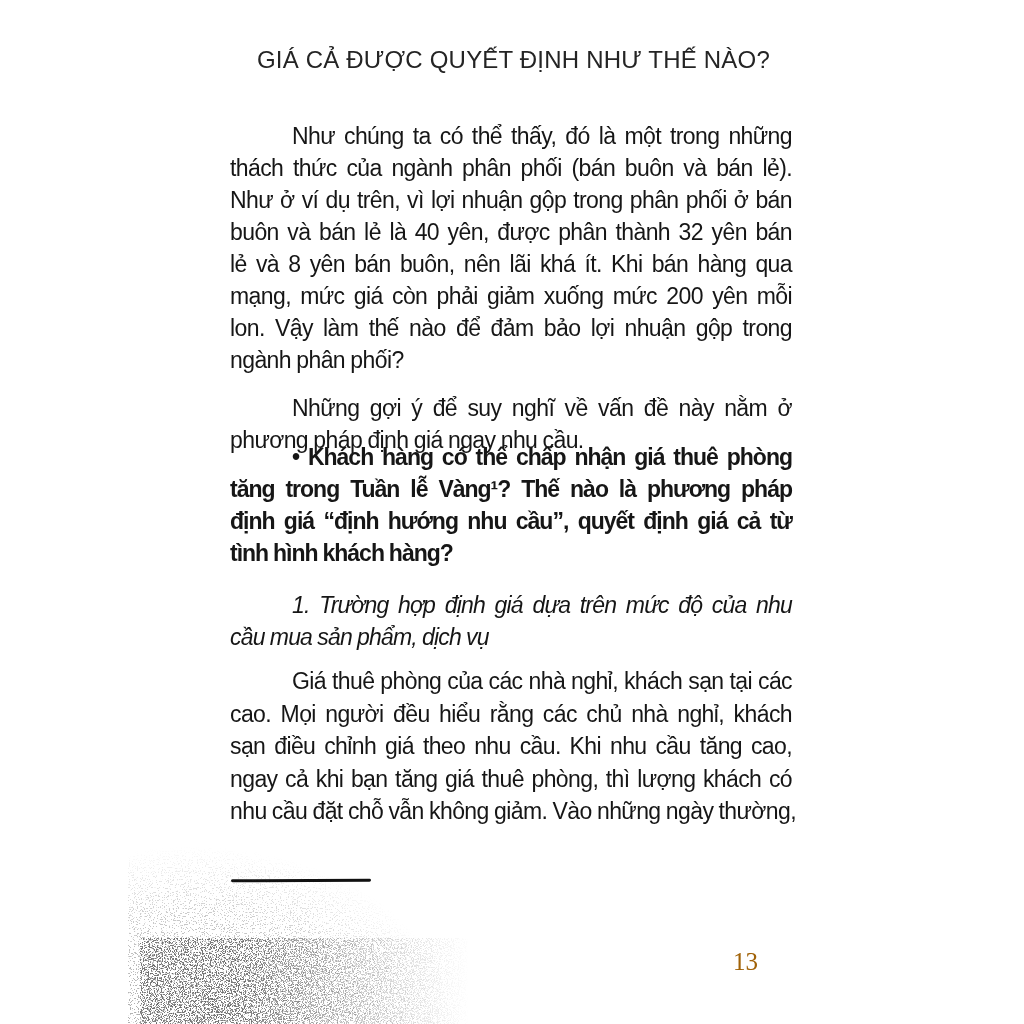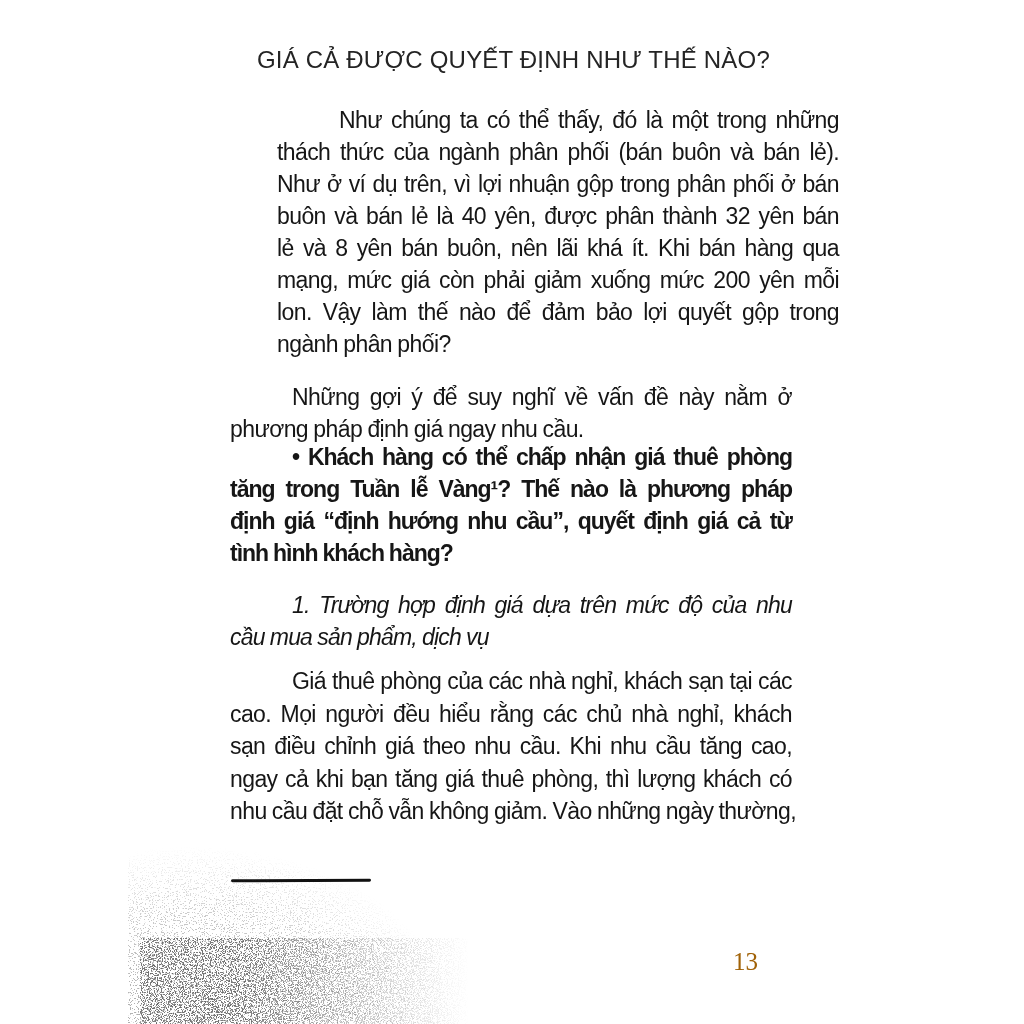--- a/index.html
+++ b/index.html
@@ -18,22 +18,22 @@
 
   .block .line {
     font-size:23px; line-height:32px;
     letter-spacing:-0.6px; word-spacing:-0.5px;
     text-align:justify; text-align-last:justify;
     white-space:nowrap;
   }
   .block .line.lastline { text-align-last:left; }
   .block .line.indent { text-indent:62px; }
 
-  .p1 { top:104px;margin-left:47px; }
-  .p2 { top:381px; }
+  .p1 { top:120px; }
+  .p2 { top:392px; }
   .bullet { top:441px; }
   .bullet .line { font-weight:700; letter-spacing:-1px; }
   .heading { top:589px; }
   .heading .line { font-weight:400; font-style:italic; letter-spacing:-0.8px; }
   .p3 { top:665px; }
   .p3 .line { line-height:32.5px; }
 
   .footnote-rule {
     position:absolute; left:231px; top:879px; width:140px; height:3px;
     background:#101010; border-radius:2px; transform:rotate(-0.3deg);
@@ -66,21 +66,21 @@
 
   <div class="col running-header">GIÁ CẢ ĐƯỢC QUYẾT ĐỊNH NHƯ THẾ NÀO?</div>
 
   <div class="col block p1">
       <div class="line indent">Như chúng ta có thể thấy, đó là một trong những</div>
       <div class="line">thách thức của ngành phân phối (bán buôn và bán lẻ).</div>
       <div class="line">Như ở ví dụ trên, vì lợi nhuận gộp trong phân phối ở bán</div>
       <div class="line">buôn và bán lẻ là 40 yên, được phân thành 32 yên bán</div>
       <div class="line">lẻ và 8 yên bán buôn, nên lãi khá ít. Khi bán hàng qua</div>
       <div class="line">mạng, mức giá còn phải giảm xuống mức 200 yên mỗi</div>
-      <div class="line">lon. Vậy làm thế nào để đảm bảo lợi quyết gộp trong</div>
+      <div class="line">lon. Vậy làm thế nào để đảm bảo lợi nhuận gộp trong</div>
       <div class="line lastline">ngành phân phối?</div>
     </div>
 
   <div class="col block p2">
       <div class="line indent">Những gợi ý để suy nghĩ về vấn đề này nằm ở</div>
       <div class="line lastline">phương pháp định giá ngay nhu cầu.</div>
     </div>
 
   <div class="col block bullet">
       <div class="line indent">• Khách hàng có thể chấp nhận giá thuê phòng</div>

